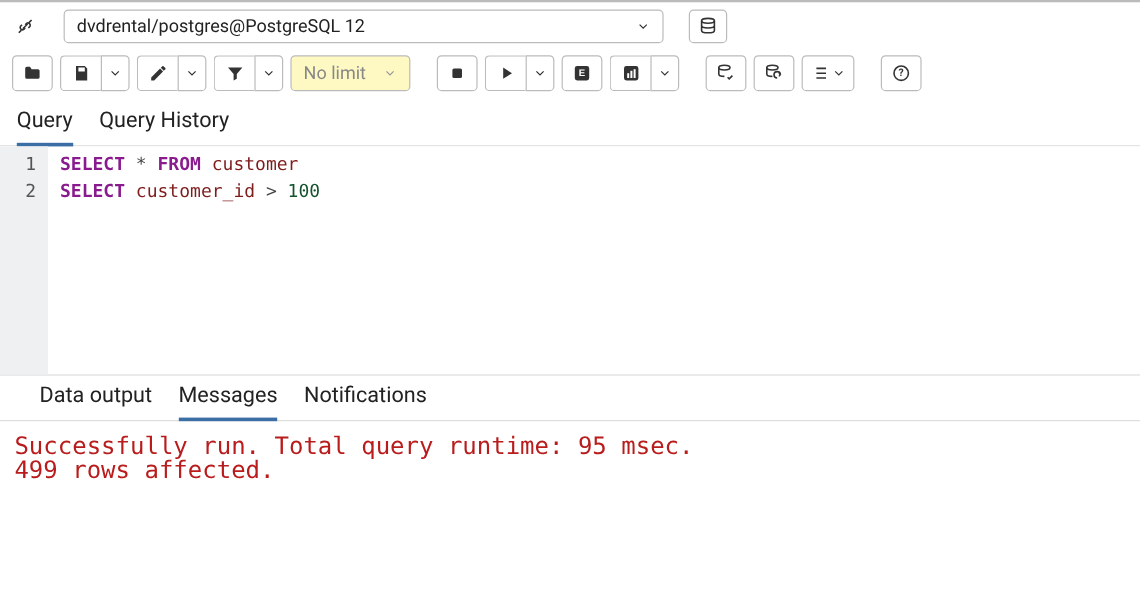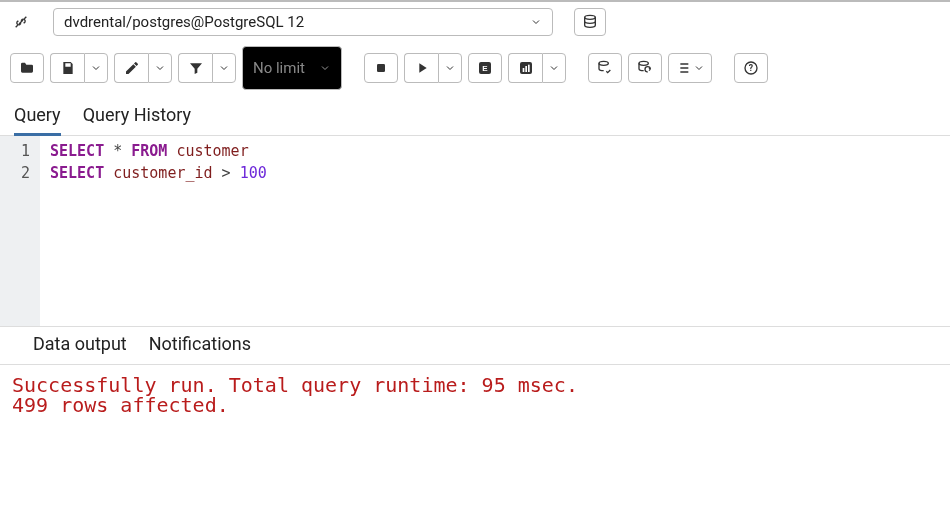--- a/index.html
+++ b/index.html
@@ -62,23 +62,23 @@
     padding: 0 8px;
     color:#333;
   }
   .tbtn.square { width:34px; padding:0; }
   .tbtn.narrow { width:24px; padding:0; }
   .tbtn-group { display:flex; }
   .tbtn-group .tbtn { border-radius:0; border-right:none; }
   .tbtn-group .tbtn:first-child { border-top-left-radius:4px; border-bottom-left-radius:4px; }
   .tbtn-group .tbtn:last-child { border-top-right-radius:4px; border-bottom-right-radius:4px; border-right:1px solid #bbb; }
   .limit-select {
-    height:44px; min-width:100px;
+    height:30px; min-width:100px;
     border:1px solid #bbb; border-radius:4px;
-    background:#000000;
+    background:#fef9c3;
     display:flex; align-items:center; justify-content:space-between;
     padding:0 10px; color:#888; font-size:15px;
   }
   .gap { width: 10px; }
   .icon { width:16px; height:16px; display:block; }
 
   
   .editor-tabs, .out-tabs {
     display:flex;
     gap: 22px;
@@ -115,21 +115,21 @@
   .code {
     padding: 4px 10px;
     font-family: "SFMono-Regular", Menlo, Consolas, monospace;
     font-size:15px;
     line-height:22px;
     white-space:pre;
   }
   .kw { color:#8a1b8f; font-weight:600; }
   .op { color:#444; }
   .ident { color:#7f1d1d; }
-  .num { color:#6d28d9; }
+  .num { color:#14532d; }
 
   
   .out-tabs { border-top: 1px solid #ddd; padding-left: 33px; }
   .messages {
     padding: 10px 12px;
     font-family: "SFMono-Regular", Menlo, Consolas, monospace;
     font-size: 20px;
     line-height: 20px;
     color:#b91c1c;
   }
@@ -299,19 +299,20 @@
   <div class="gutter">
     <div>1</div>
     <div>2</div>
   </div>
   <div class="code"><span class="kw">SELECT</span> <span class="op">*</span> <span class="kw">FROM</span> <span class="ident">customer</span>
 <span class="kw">SELECT</span> <span class="ident">customer_id</span> <span class="op">&gt;</span> <span class="num">100</span></div>
 </div>
 
 <div class="out-tabs">
   <div class="tab">Data output</div>
+  <div class="tab active">Messages</div>
   <div class="tab">Notifications</div>
 </div>
 
 <div class="messages">
   <div>Successfully run. Total query runtime: 95 msec.</div>
   <div>499 rows affected.</div>
 </div>
 
 </body></html>

